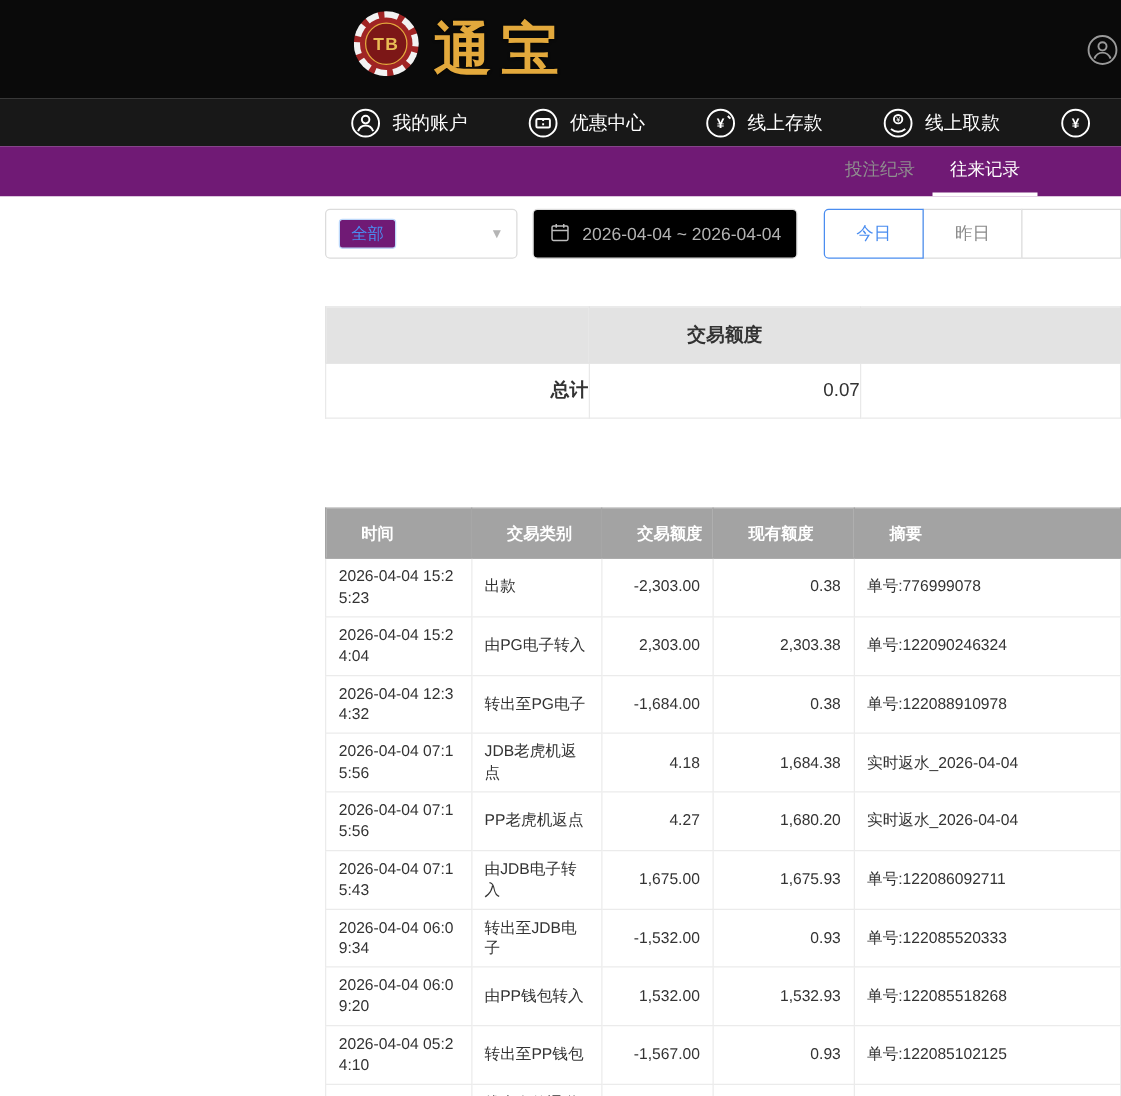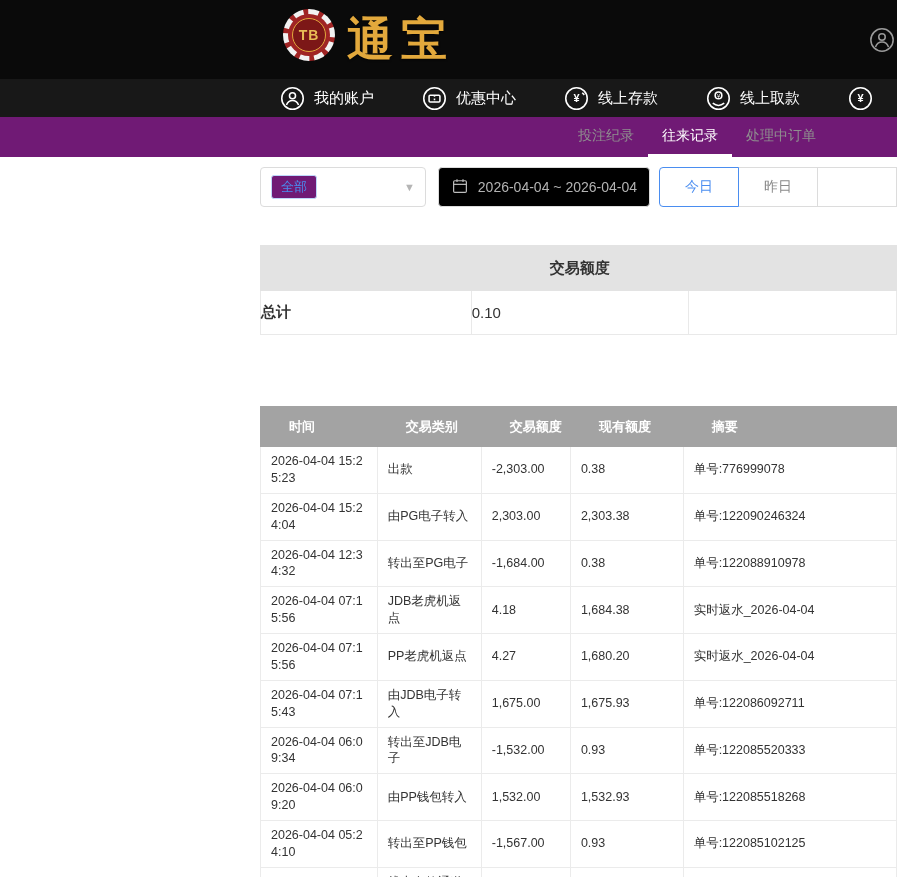--- a/index.html
+++ b/index.html
@@ -43,40 +43,40 @@
   .tag { background:#701a75; color:#4a8df0; border:1px solid #bdd8fa; font-size:13px;
     padding:2px 9px; border-radius:3px; line-height:1.4; }
   .caret { position:absolute; right:10px; color:#b5b5b5; font-size:11px; }
   .datebox { margin-left:12px; width:236px; border:1px solid #dcdcdc; border-radius:4px;
     display:flex; align-items:center; gap:9px; padding:0 12px; color:#b3b3b3;
     font-size:14px; cursor:pointer; background:#000000; white-space:nowrap; }
   .quick { margin-left:9px; display:flex; }
   .qbtn { width:80px; border:1px solid #dcdcdc; background:#fff; color:#8a8a8a;
     font-size:14px; display:flex; align-items:center; justify-content:center;
     margin-left:-1px; cursor:pointer; position:relative; }
-  .qbtn:first-child { border-radius:4px 0 0 4px; margin-left:0; }
+  .qbtn:first-child { border-radius:4px 0 0 4px; margin-left:12px; }
   .qbtn.active { border-color:#4a8df0; color:#4a8df0; z-index:2; }
 
   
   .summary { margin-top:38px; border-collapse:collapse; table-layout:fixed; }
   .summary th { background:#e3e3e3; height:45px; font-size:15px; color:#333;
     font-weight:bold; border:1px solid #e3e3e3; text-align:center; }
-  .summary td { height:44px; border:1px solid #e9e9e9; text-align:left;
+  .summary td { height:44px; border:1px solid #e9e9e9; text-align:right;
     font-size:15px; color:#333; background:#fff; }
   .summary td.lbl { font-weight:bold; }
 
   
   .main-table { margin-top:71px; border-collapse:collapse; table-layout:fixed; }
   .main-table th { background:#a3a3a3; color:#fff; font-size:13px; font-weight:bold;
     height:40px; border:1px solid #a3a3a3; text-align:left;padding-left:28px; }
   .main-table td { border:1px solid #ebebeb; font-size:12.5px; color:#333;
     padding:6px 10px; height:40px; line-height:1.35; background:#fff;
     word-break:break-all; }
   .main-table td.al-left { text-align:left; }
-  .main-table td.al-right { text-align:left; }
+  .main-table td.al-right { text-align:right; }
 </style>
 </head>
 <body>
 
 <header class="topbar">
   <div class="logo">
     <div class="chip">
       <div class="chip-inner">TB</div>
     </div>
     <div class="logo-text">通宝</div>
@@ -139,21 +139,20 @@
         <text x="12" y="15.6" font-size="10.5" fill="#fff" stroke="none" text-anchor="middle" font-weight="bold">¥</text>
       </svg>
     </span>
     <span></span>
   </div>
 </nav>
 
 <nav class="subnav">
   <div class="tab">投注纪录</div>
   <div class="tab active">往来记录</div>
-  <div class="tab">处理中订单</div>
 </nav>
 
 <main class="content">
 
   <div class="filters">
     <div class="select">
       <span class="tag">全部</span>
       <span class="caret">▼</span>
     </div>
     <div class="datebox">
@@ -183,21 +182,21 @@
     <thead>
       <tr>
         <th></th>
         <th>交易额度</th>
         <th></th>
       </tr>
     </thead>
     <tbody>
       <tr>
         <td class="lbl">总计</td>
-        <td>0.10</td>
+        <td>0.07</td>
         <td></td>
       </tr>
     </tbody>
   </table>
 
   <table class="main-table">
     <colgroup>
       <col style="width:137px">
         <col style="width:121px">
         <col style="width:102px">

